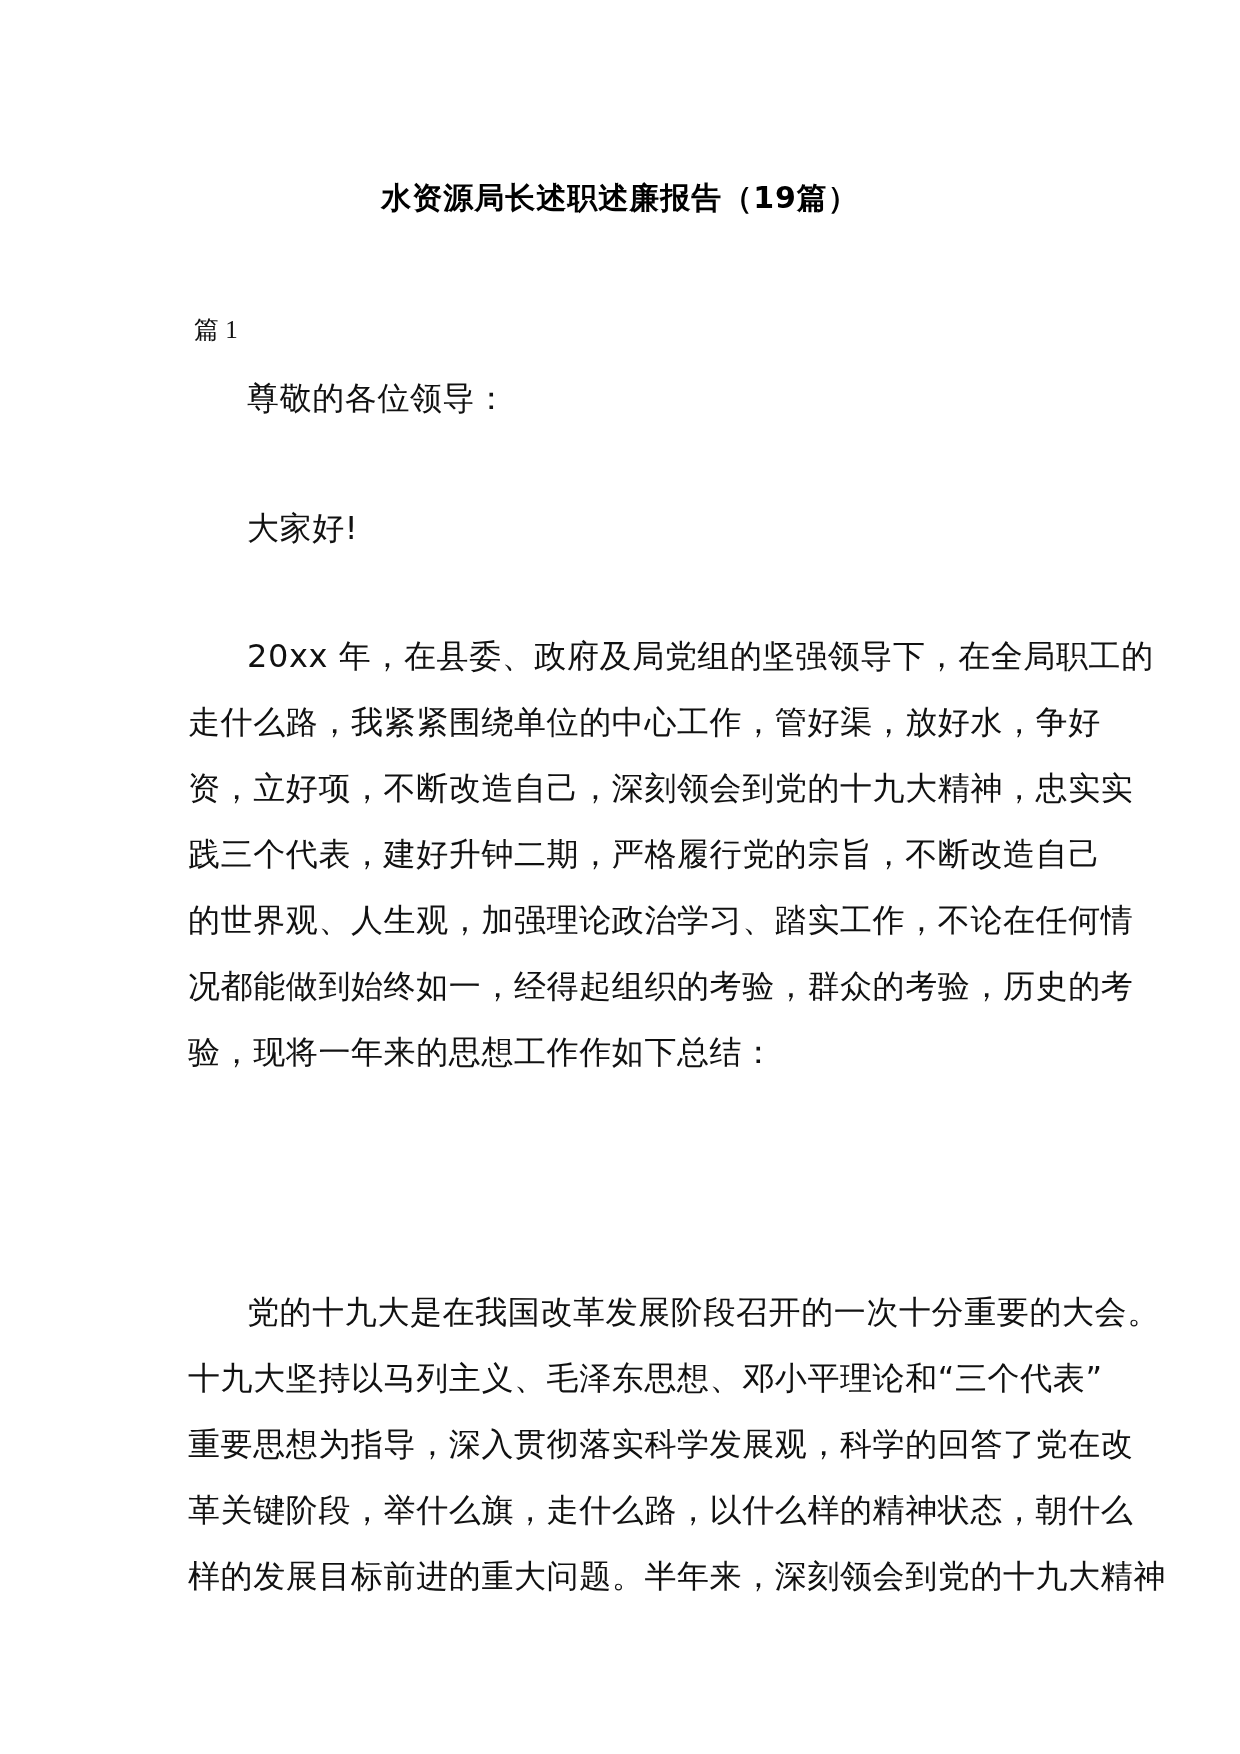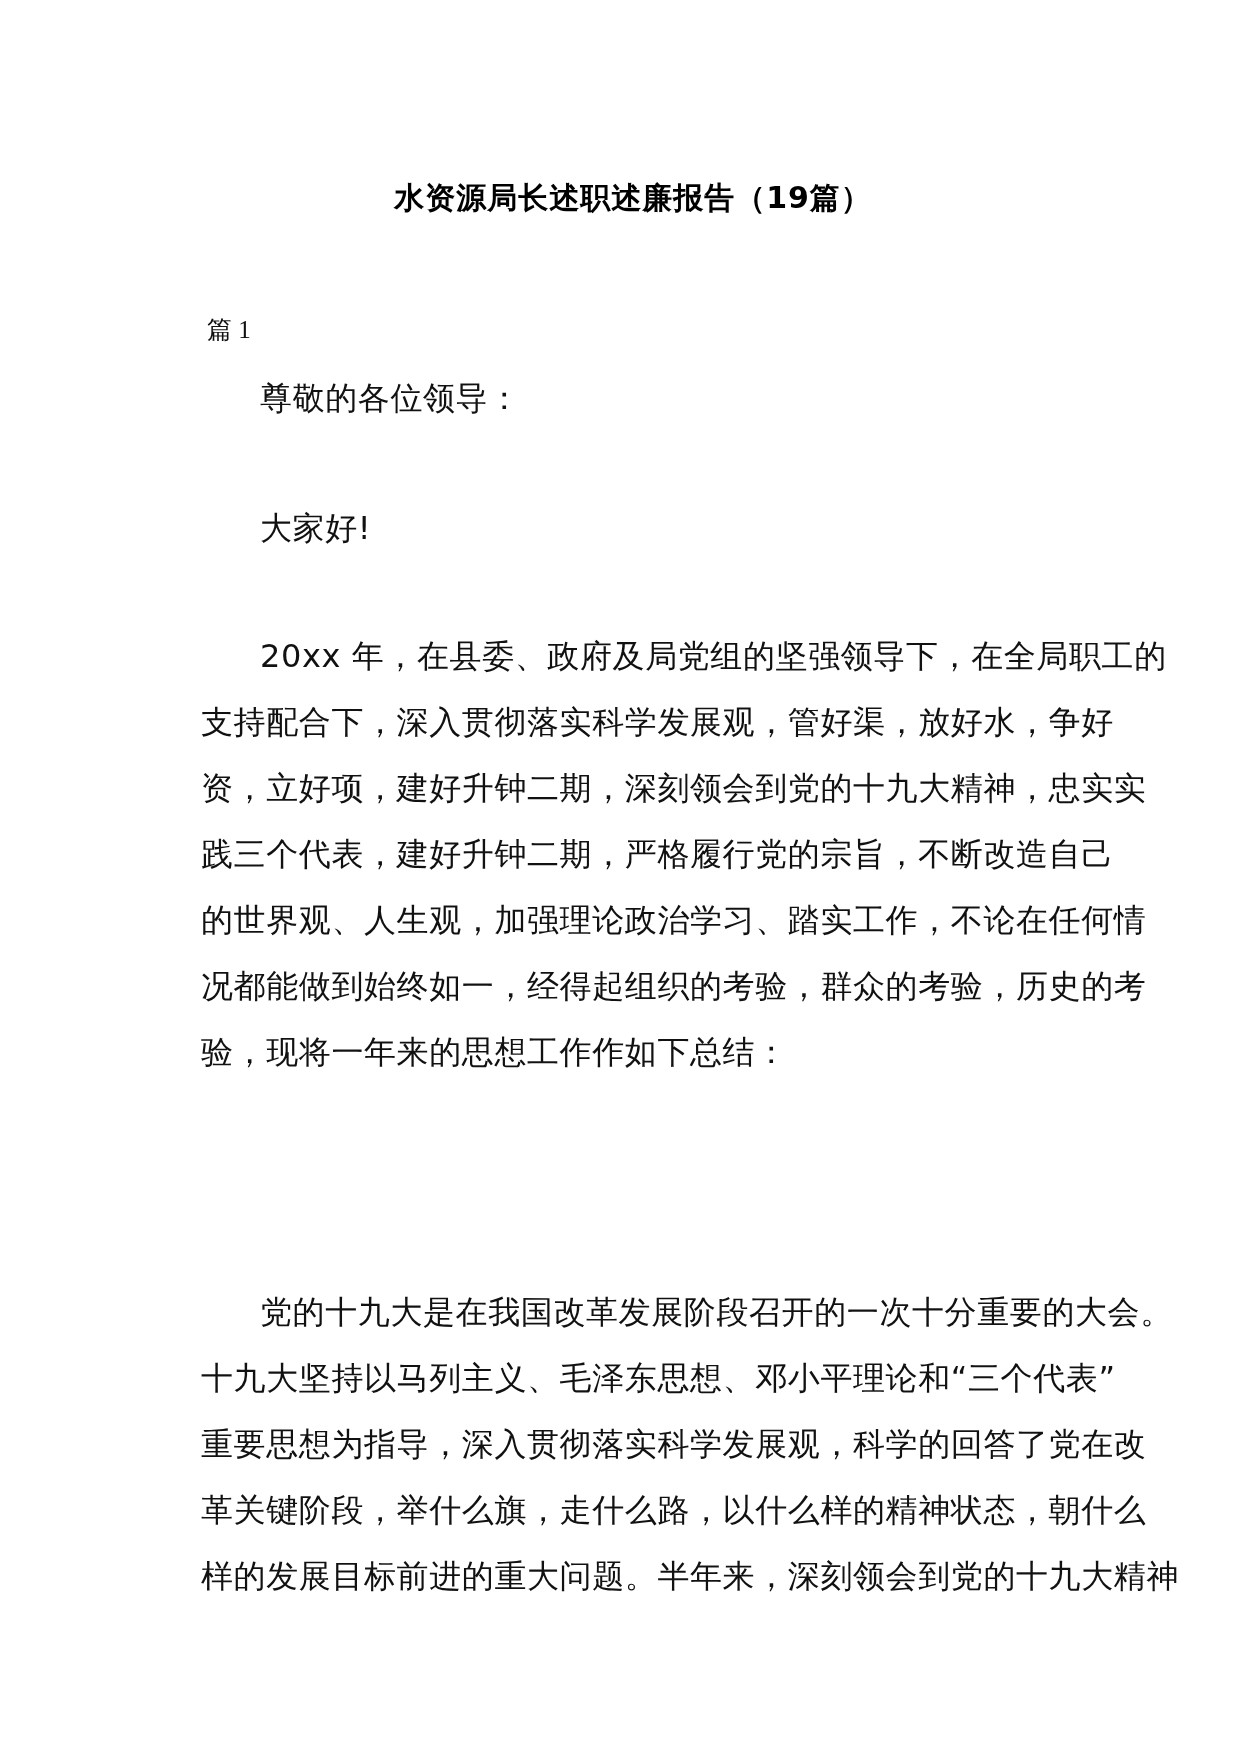--- a/index.html
+++ b/index.html
@@ -14,21 +14,20 @@
       overflow: hidden;
       font-family: "DejaVu Sans", "Liberation Sans", sans-serif;
       color: #111111;
     }
     .page {
       position: absolute;
       left: 0; top: 0;
       width: 1056px;
       height: 1754px;
       background: #ffffff;
-      margin-left: 13px;
     }
     .title {
       position: absolute;
       top: 176px;
       left: 0;
       width: 1240px;
       text-align: center;
       font-size: 30px;
       font-weight: bold;
       letter-spacing: 1px;
@@ -61,22 +60,22 @@
   <div class="title">水资源局长述职述廉报告（19篇）</div>
 
   <div class="section-label">篇 1</div>
 
   <div class="line indent" style="top:380px">尊敬的各位领导：</div>
 
   <div class="line indent" style="top:510px">大家好!</div>
 
   <div>
     <div class="line indent" style="top:638px">20xx 年，在县委、政府及局党组的坚强领导下，在全局职工的</div>
-    <div class="line flush" style="top:704px">支持配合下，深入贯彻落实科学发展观，管好渠，放好水，争好</div>
-    <div class="line flush" style="top:770px">资，立好项，建好升钟二期，深刻领会到党的十九大精神，忠实实</div>
+    <div class="line flush" style="top:704px">走什么路，我紧紧围绕单位的中心工作，管好渠，放好水，争好</div>
+    <div class="line flush" style="top:770px">资，立好项，不断改造自己，深刻领会到党的十九大精神，忠实实</div>
     <div class="line flush" style="top:836px">践三个代表，建好升钟二期，严格履行党的宗旨，不断改造自己</div>
     <div class="line flush" style="top:902px">的世界观、人生观，加强理论政治学习、踏实工作，不论在任何情</div>
     <div class="line flush" style="top:968px">况都能做到始终如一，经得起组织的考验，群众的考验，历史的考</div>
     <div class="line flush" style="top:1034px">验，现将一年来的思想工作作如下总结：</div>
   </div>
 
 
   <div>
     <div class="line indent" style="top:1294px">党的十九大是在我国改革发展阶段召开的一次十分重要的大会。</div>
     <div class="line flush" style="top:1360px">十九大坚持以马列主义、毛泽东思想、邓小平理论和“三个代表”</div>

